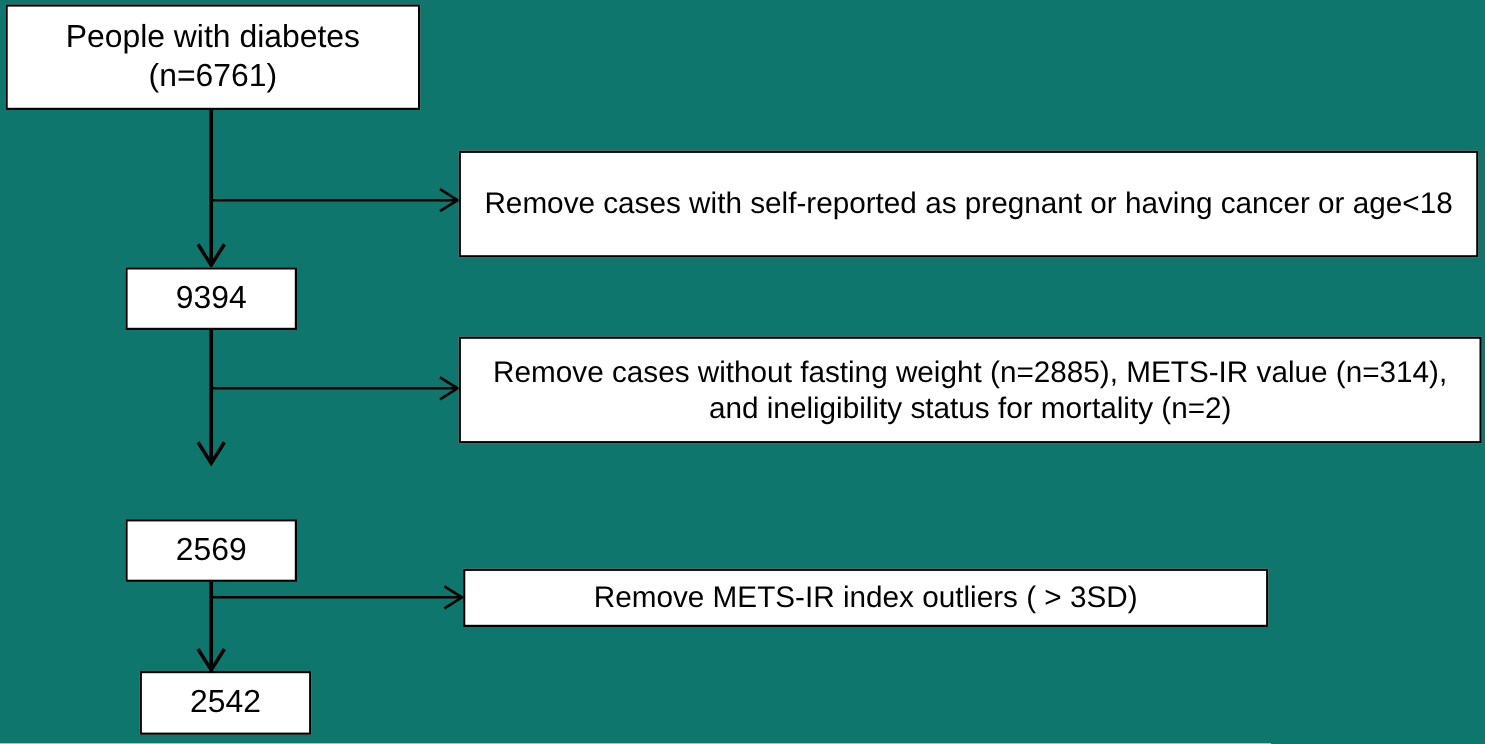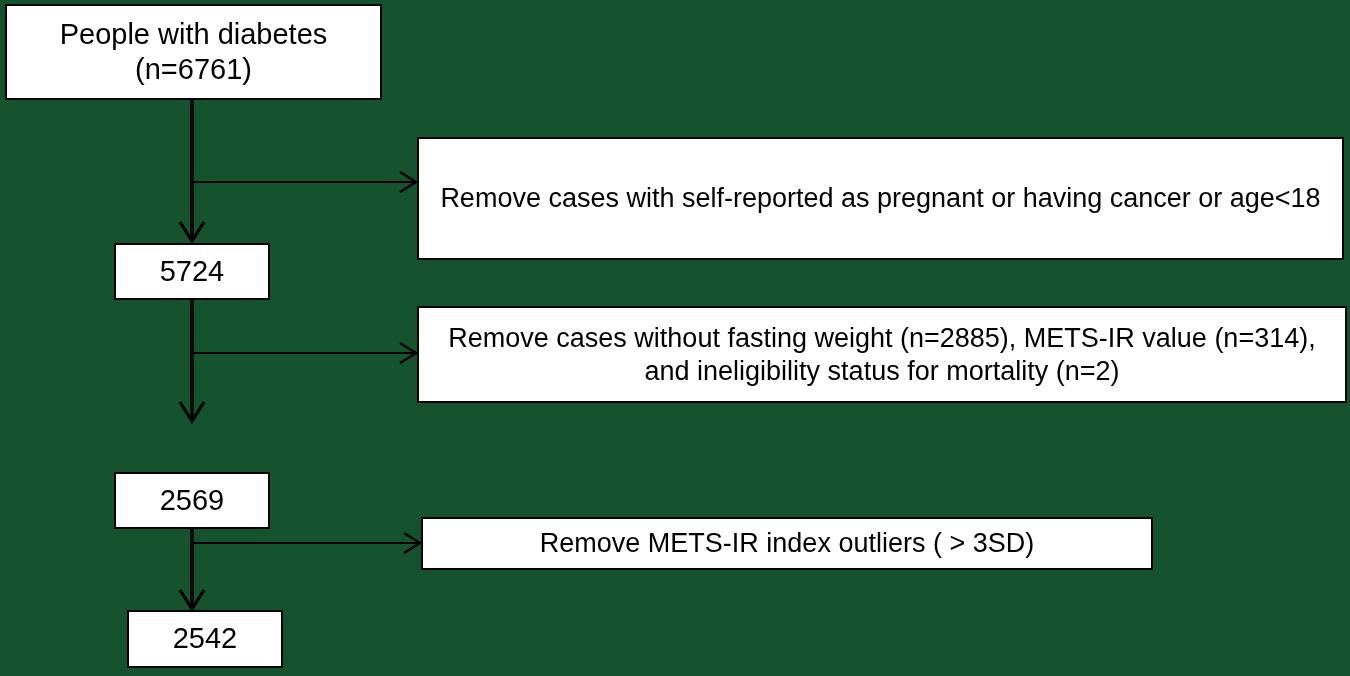--- a/index.html
+++ b/index.html
@@ -4,21 +4,21 @@
 <style>
   html, body {
     margin: 0;
     padding: 0;
     background: #ffffff;
   }
   #flow-root {
     position: relative;
     width: 1350px;
     height: 676px;
-    background: #14532d;
+    background: #0f766e;
     font-family: "Liberation Sans", sans-serif;
     overflow: hidden;
   }
   .node {
     position: absolute;
     box-sizing: border-box;
     border: 2px solid #000000;
     background: #ffffff;
     display: flex;
     align-items: center;
@@ -91,23 +91,23 @@
     <line class="trunk" x1="192" y1="480" x2="192" y2="606"></line>
     <polyline class="arrowhead" points="180,590 192,609 204,590"></polyline>
 
     <line class="branch" x1="192" y1="543" x2="418" y2="543"></line>
     <polyline class="arrowhead-small" points="404,533 420,543 404,553"></polyline>
   </svg>
 
   <div class="node node-start" style="left:5px; top:4px; width:377px; height:96px;">People with diabetes
 (n=6761)</div>
 
-  <div class="node node-exclusion" style="left:417px; top:137px; width:927px; height:123px;">Remove cases with self-reported as pregnant or having cancer or age&lt;18</div>
+  <div class="node node-exclusion" style="left:417px; top:137px; width:927px; height:97px;">Remove cases with self-reported as pregnant or having cancer or age&lt;18</div>
 
-  <div class="node node-count" style="left:114px; top:243px; width:156px; height:57px;">5724</div>
+  <div class="node node-count" style="left:114px; top:243px; width:156px; height:57px;">9394</div>
 
   <div class="node node-exclusion" style="left:417px; top:306px; width:930px; height:97px;">Remove cases without fasting weight (n=2885), METS-IR value (n=314), and ineligibility status for mortality (n=2)</div>
 
   <div class="node node-count" style="left:114px; top:424px; width:156px; height:57px;margin-top:48px;">2569</div>
 
   <div class="node node-exclusion" style="left:421px; top:517px; width:732px; height:53px;">Remove METS-IR index outliers ( &gt; 3SD)</div>
 
   <div class="node node-count" style="left:114px; top:610px; width:156px; height:58px;margin-left:13px;">2542</div>
 
 </div>

